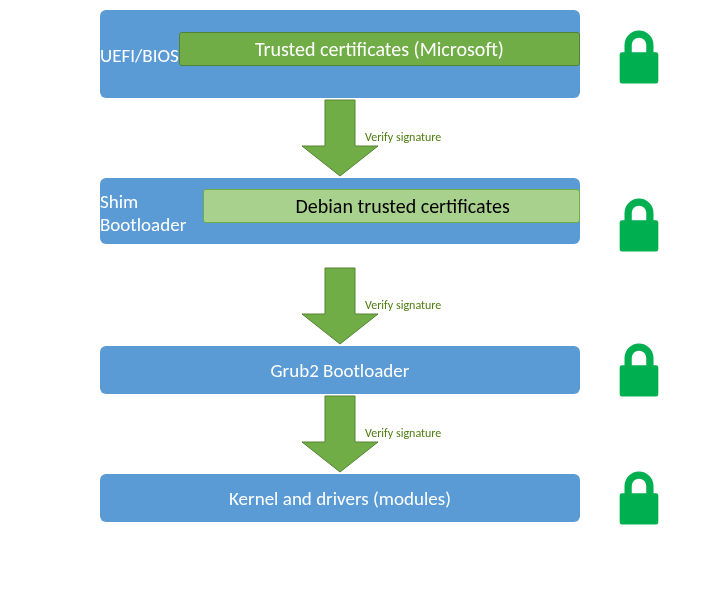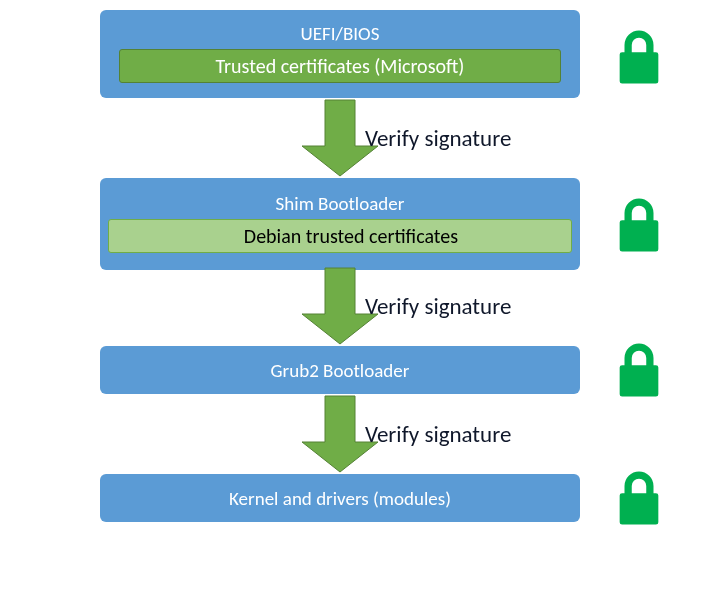--- a/index.html
+++ b/index.html
@@ -12,21 +12,20 @@
     position: relative;
   }
   .stage {
     position: absolute;
     left: 100px;
     width: 480px;
     background: #5b9bd5;
     border-radius: 6px;
     box-sizing: border-box;
     display: flex;
-    flex-direction: column;
     justify-content: center;
     align-items: center;
     color: #fff;
     font-size: 19px;
   }
   .stage .title {
     margin: 7px 0 4px;
   }
   .stage.single .title {
     margin: 0;
@@ -46,23 +45,23 @@
   .inner.green-light { background: #a9d18e; border: 1px solid #70ad47; color: #000; padding-left: 22px; }
   .arrow-wrap {
     position: absolute;
     left: 100px;
     width: 480px;
     height: 80px;
   }
   .arrow-label {
     position: absolute;
     left: 265px;
-    top: 26px;
-    font-size: 23px;
-    color: #0f172a;
+    top: 32px;
+    font-size: 12px;
+    color: #4d7c0f;
     white-space: nowrap;
   }
   .lock {
     position: absolute;
     left: 610px;
   }
 </style>
 </head>
 <body>
 
@@ -80,21 +79,21 @@
 
 <div class="arrow-wrap" style="top:98px;">
   <svg width="480" height="80">
       <g fill="#70ad47" stroke="#548235" stroke-width="1">
         <path d="M225 2 L255 2 L255 48 L278 48 L240 78 L202 48 L225 48 Z"></path>
       </g>
     </svg>
   <div class="arrow-label">Verify signature</div>
 </div>
 
-<div class="stage" style="top:178px;height:92px;">
+<div class="stage" style="top:178px;height:66px;">
   <div class="title">Shim Bootloader</div>
   <div class="inner green-light">
     <span>Debian trusted certificates</span>
   </div>
 </div>
 <div class="lock" style="top:196px;">
   <svg width="58" height="58" viewBox="0 0 24 24">
       <path fill="#00b050" d="M6 10V7a6 6 0 0 1 12 0v3h1a1 1 0 0 1 1 1v11a1 1 0 0 1-1 1H5a1 1 0 0 1-1-1V11a1 1 0 0 1 1-1h1zm3 0h6V7a3 3 0 0 0-6 0v3z"></path>
     </svg>
 </div>

